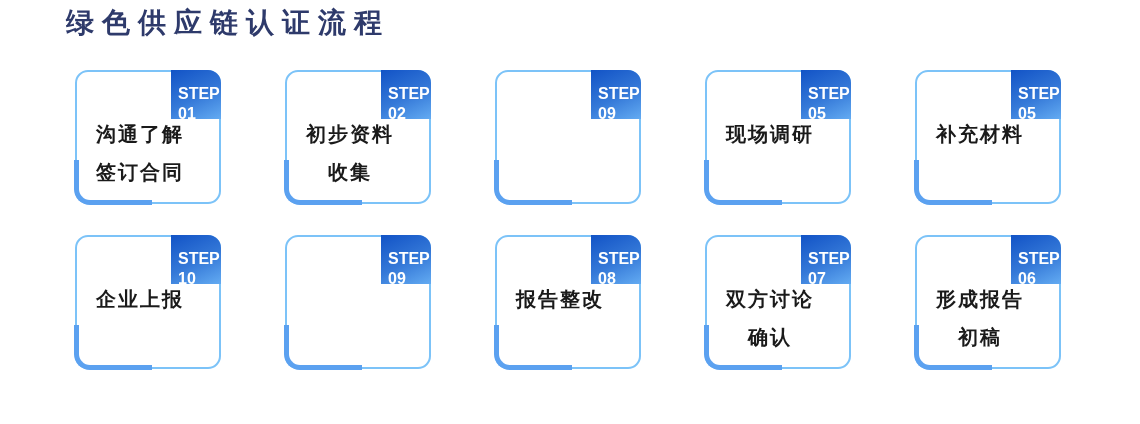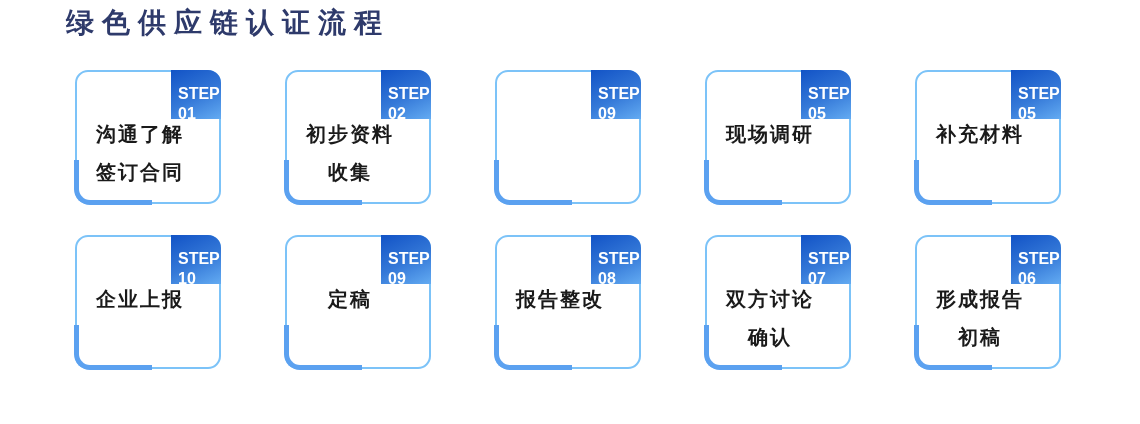--- a/index.html
+++ b/index.html
@@ -123,24 +123,20 @@
       <div class="line"></div>
     </div>
     <i class="accent"></i>
   </div>
 
   <div class="card">
     <div class="badge">
       <span>STEP</span>
       <span>09</span>
     </div>
-    <div class="content">
-      <div class="line">定稿</div>
-      <div class="line"></div>
-    </div>
     <i class="accent"></i>
   </div>
 
   <div class="card">
     <div class="badge">
       <span>STEP</span>
       <span>08</span>
     </div>
     <div class="content">
       <div class="line">报告整改</div>

